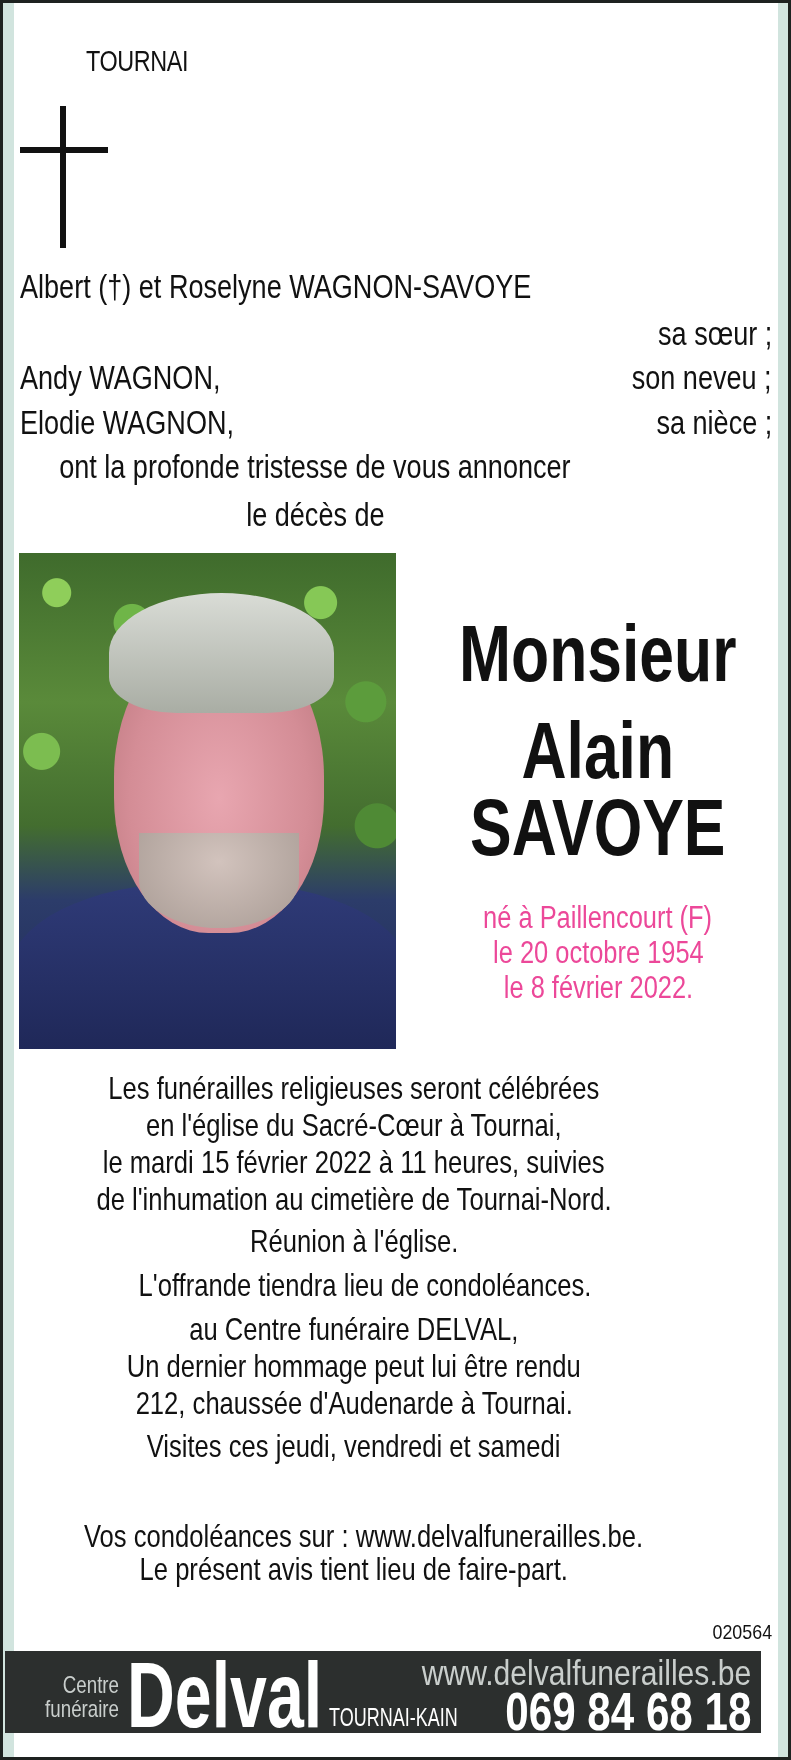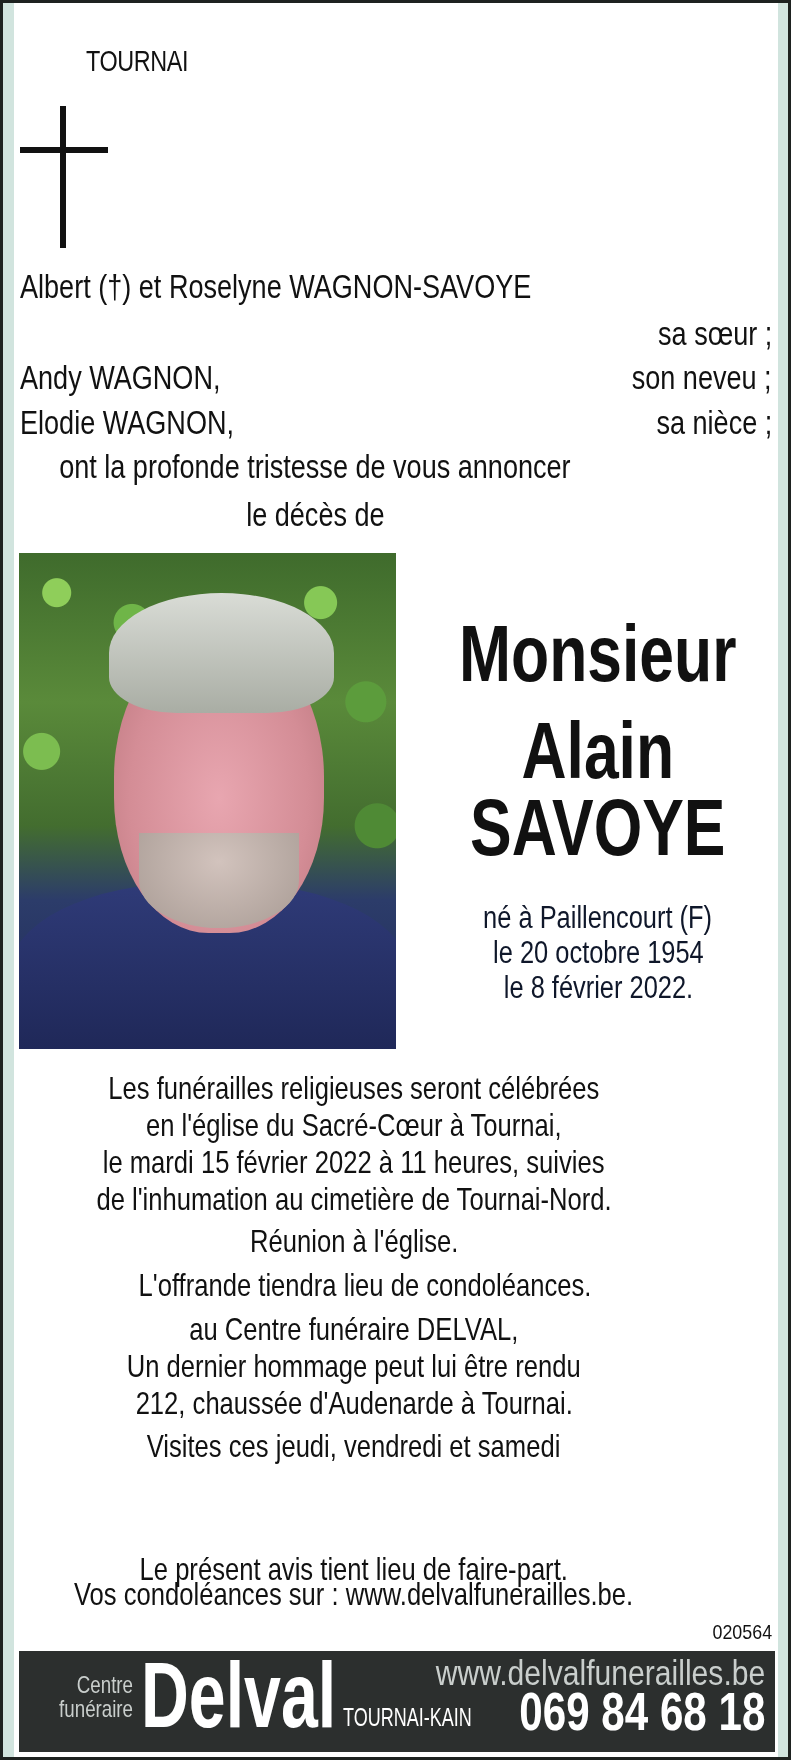--- a/index.html
+++ b/index.html
@@ -32,29 +32,29 @@
   .photo .hair { position:absolute; left:90px; top:40px; width:225px; height:120px; border-radius:50% 50% 30% 30%;
      background:linear-gradient(180deg,#d9dcd6,#a9ada4); }
   .photo .beard { position:absolute; left:120px; top:280px; width:160px; height:95px; border-radius:0 0 50% 50%;
      background:radial-gradient(ellipse at 50% 30%, #d2c3bd, #a89b94); }
   .photo .body { position:absolute; left:-10px; top:330px; width:400px; height:200px; border-radius:45% 45% 0 0;
      background:linear-gradient(180deg,#2f3b78,#1c2452); }
   .name { position:absolute; left:418px; width:360px; text-align:center; font-family:"Liberation Sans", sans-serif;
           font-weight:bold; font-size:80px; color:#111; line-height:1; }
   .name span { display:inline-block; transform:scaleX(0.78); }
   .bio { position:absolute; left:418px; width:360px; text-align:center; font-size:31px; line-height:35px;
-         font-family:"Liberation Sans", sans-serif; color:#0f172a; }
+         font-family:"Liberation Sans", sans-serif; color:#ec4899; }
   .bio span { display:inline-block; transform:scaleX(0.82); white-space:nowrap; }
   .body-block { position:absolute; left:0; width:708px; text-align:center; font-family:"Liberation Sans", sans-serif;
                 color:#111; font-size:32px; }
   .body-block .l { display:block; height:37px; line-height:37px; white-space:nowrap; }
   .body-block .l span { display:inline-block; transform:scaleX(0.80); }
   .ref { position:absolute; right:19px; top:1620px; font-family:"Liberation Sans", sans-serif; font-size:21px; color:#111;
          transform:scaleX(0.85); transform-origin:right top; }
-  .banner { position:absolute; left:19px; top:1651px; width:756px; height:101px; background:#2c2f2e; overflow:hidden; }
+  .banner { position:absolute; left:5px; top:1651px; width:756px; height:82px; background:#2c2f2e; overflow:hidden; }
   .b-centre { position:absolute; left:10px; top:22px; font-family:"Liberation Sans", sans-serif; color:#c9cecc;
               font-size:24px; line-height:24px; text-align:right; width:104px; }
   .b-centre span { display:block; transform:scaleX(0.78); transform-origin:right top; }
   .b-delval { position:absolute; left:122px; top:-2px; font-family:"Liberation Sans", sans-serif; font-weight:bold;
               color:#ffffff; font-size:92px; line-height:92px; transform:scaleX(0.72); transform-origin:left top; }
   .b-web { position:absolute; right:10px; top:2px; font-family:"Liberation Sans", sans-serif; color:#c9cecc;
            font-size:35px; transform:scaleX(0.86); transform-origin:right top; white-space:nowrap; }
   .b-city { position:absolute; left:324px; top:52px; font-family:"Liberation Sans", sans-serif; color:#fff;
             font-size:25px; transform:scaleX(0.72); transform-origin:left top; white-space:nowrap; }
   .b-phone { position:absolute; right:10px; top:33px; font-family:"Liberation Sans", sans-serif; font-weight:bold;
@@ -115,21 +115,21 @@
   <div class="l"><span>L'offrande tiendra lieu de condoléances.</span></div>
 </div>
 <div class="body-block" style="top:1311px;">
   <div class="l"><span>au Centre funéraire DELVAL,</span></div>
   <div class="l"><span>Un dernier hommage peut lui être rendu</span></div>
   <div class="l"><span>212, chaussée d'Audenarde à Tournai.</span></div>
 </div>
 <div class="body-block" style="top:1428px;">
   <div class="l"><span>Visites ces jeudi, vendredi et samedi</span></div>
 </div>
-<div class="body-block" style="top:1576px;">
+<div class="body-block" style="top:1518px;padding-left:10px;">
   <div class="l"><span>Vos condoléances sur : www.delvalfunerailles.be.</span></div>
 </div>
 <div class="body-block" style="top:1551px;">
   <div class="l"><span>Le présent avis tient lieu de faire-part.</span></div>
 </div>
 
 <div class="ref">020564</div>
 
 <div class="banner">
   <div class="b-centre">

